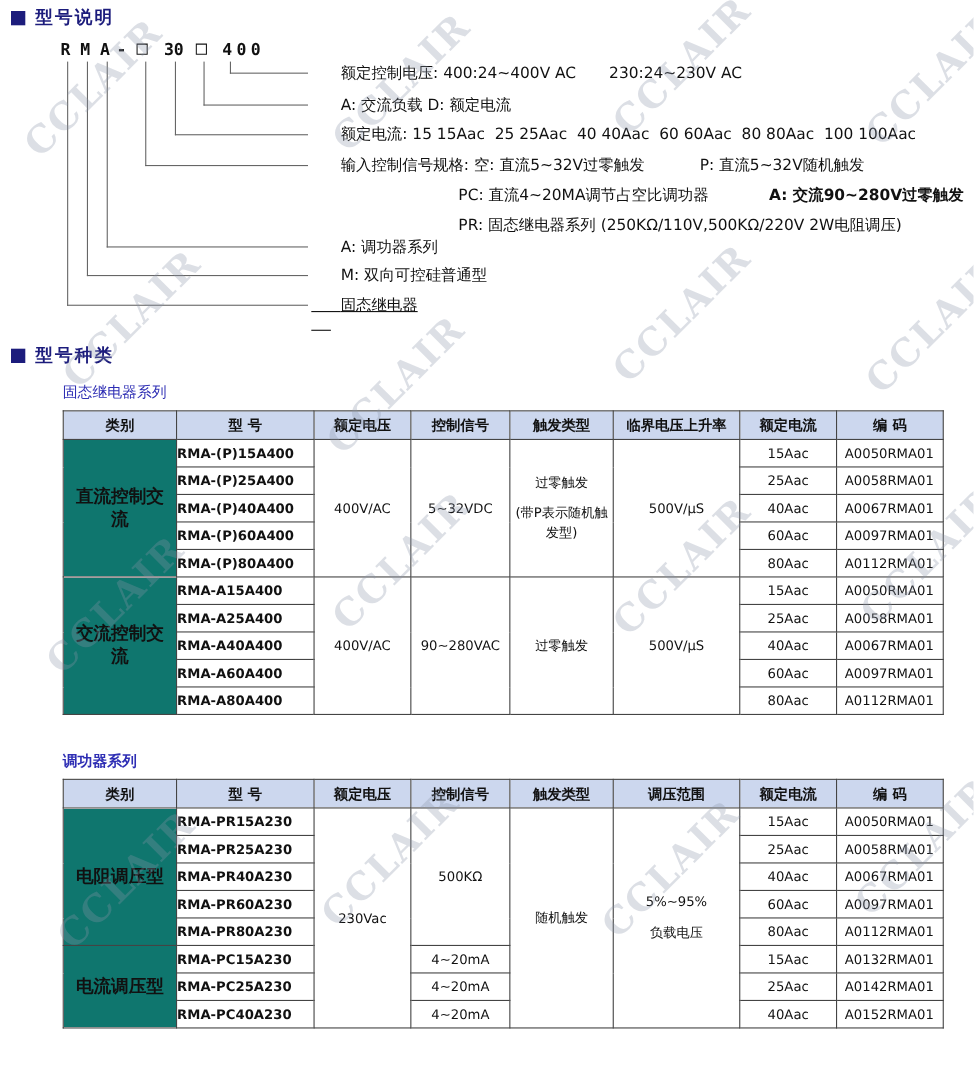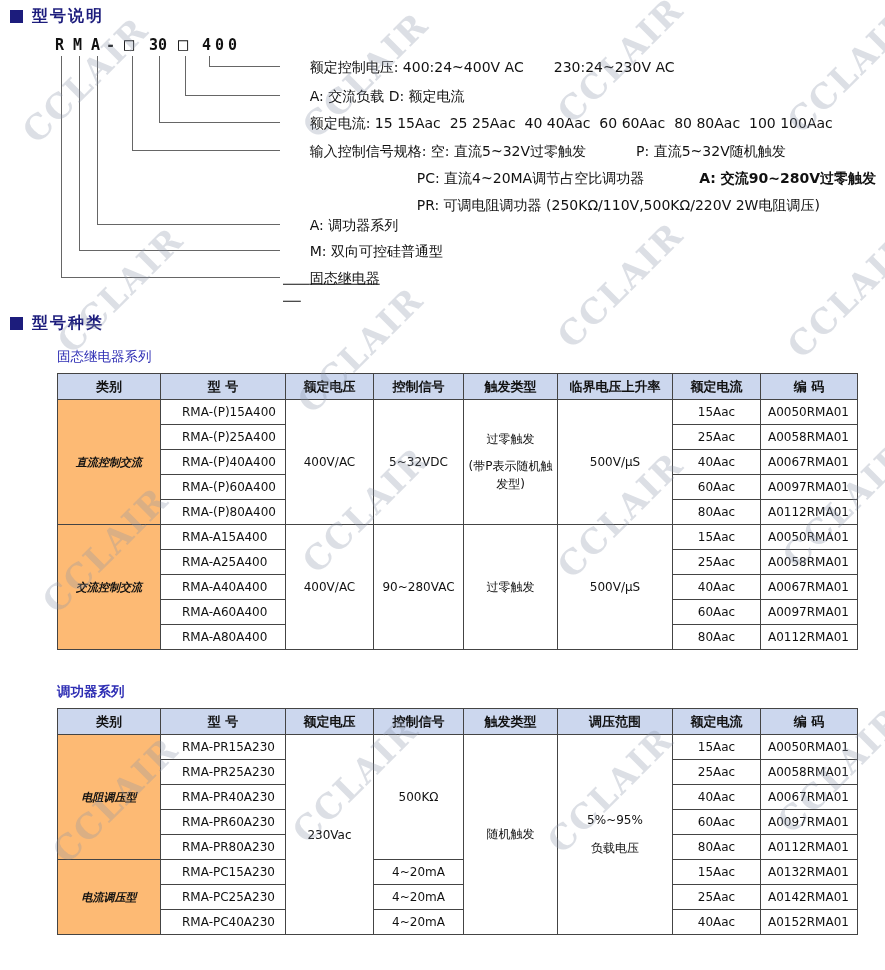--- a/index.html
+++ b/index.html
@@ -53,22 +53,22 @@
   #sublabel1 { top:348px; }
   #sublabel2 { top:683px;font-weight:bold; }
 
   
   table { border-collapse:collapse; table-layout:fixed; position:absolute; left:57px; width:800px; }
   #table1 { top:373px; }
   #table2 { top:708px; }
   th, td { border:1px solid #444; text-align:center; vertical-align:middle; padding:0 4px; overflow:hidden; }
   th { background:#ccd7ee; font-size:13px; height:26px; font-weight:bold; color:#111; }
   td { height:25px; font-size:12px; background:transparent; }
-  td.cat { background:#fdba74; font-weight:bold; font-size:11px;font-style:italic; }
-  td.model { text-align:left; padding-left:21px; }
+  td.cat { background:#0f766e; font-weight:bold; font-size:16px; }
+  td.model { text-align:left; padding-left:0;font-weight:bold; }
   td.code { text-align:left; padding-left:7px; }
   .trigger-note { margin-top:9px; line-height:1.5; }
   .range-line { line-height:1.3; }
   .range-line + .range-line { margin-top:12px; }
 </style>
 </head>
 <body>
 
 <div class="page">
 
@@ -117,21 +117,21 @@
     <div class="anno a3">
       <span>额定电流: 15 15Aac  25 25Aac  40 40Aac  60 60Aac  80 80Aac  100 100Aac</span>
     </div>
     <div class="anno a4">
       <span>输入控制信号规格: 空: 直流5~32V过零触发</span><span class="gap50">P: 直流5~32V随机触发</span>
     </div>
     <div class="anno a5">
       <span>PC: 直流4~20MA调节占空比调功器</span><span class="gap35">A: 交流90~280V过零触发</span>
     </div>
     <div class="anno a6">
-      <span>PR: 可调电阻调功器 (250KΩ/110V,500KΩ/220V 2W电阻调压)</span>
+      <span>PR: 固态继电器系列 (250KΩ/110V,500KΩ/220V 2W电阻调压)</span>
     </div>
     <div class="anno a7">
       <span>A: 调功器系列</span>
     </div>
     <div class="anno a8">
       <span>M: 双向可控硅普通型</span>
     </div>
     <div class="anno a9">
       <span>固态继电器</span>
     </div>

